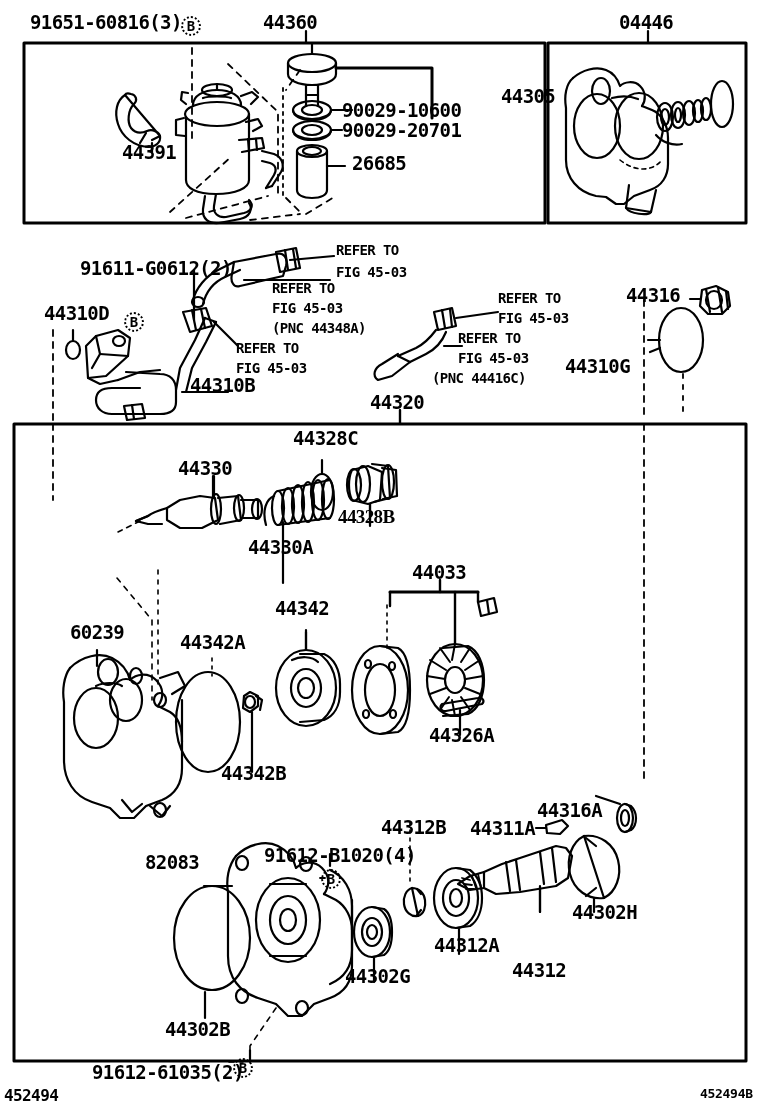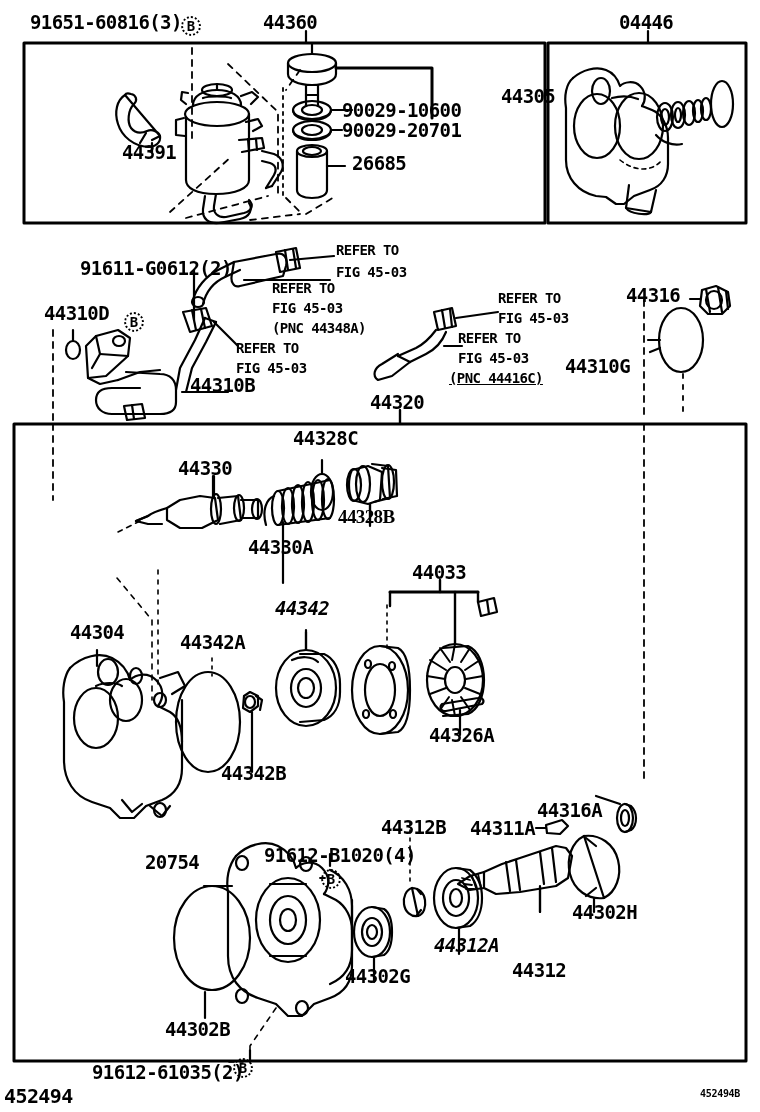--- a/index.html
+++ b/index.html
@@ -13,21 +13,21 @@
   .lbl{
     position:absolute;
     font-family:"DejaVu Sans Mono","Liberation Mono",monospace;
     font-weight:bold;
     font-size:19px;
     line-height:20px;
     letter-spacing:-0.6px;
     white-space:pre;
     color:#000;
   }
-  .lbl.tiny{font-size:10px;line-height:15px;letter-spacing:-0.3px;}
+  .lbl.tiny{font-size:13px;line-height:15px;letter-spacing:-0.3px;}
   .lbl.refer{font-size:14px;line-height:20px;}
   .footcode{
     position:absolute;font-weight:bold;
     font-family:"DejaVu Sans Mono","Liberation Mono",monospace;
   }
   .circB{
     position:absolute;width:20px;height:20px;border:2px dotted #000;border-radius:50%;
     box-sizing:border-box;
     font-family:"DejaVu Sans Mono","Liberation Mono",monospace;
     font-weight:bold;font-size:14px;line-height:17px;text-align:center;color:#000;
@@ -443,46 +443,46 @@
   <div class="lbl refer" style="left:272px; top:318px;">(PNC 44348A)</div>
 
   <div class="lbl refer" style="left:236px; top:338px;">REFER TO</div>
   <div class="lbl refer" style="left:236px; top:358px;">FIG 45-03</div>
 
   <div class="lbl refer" style="left:498px; top:288px;">REFER TO</div>
   <div class="lbl refer" style="left:498px; top:308px;">FIG 45-03</div>
 
   <div class="lbl refer" style="left:458px; top:328px;">REFER TO</div>
   <div class="lbl refer" style="left:458px; top:348px;">FIG 45-03</div>
-  <div class="lbl refer" style="left:449px; top:368px;text-decoration:underline;">(PNC 44416C)</div>
+  <div class="lbl refer" style="left:432px; top:368px;">(PNC 44416C)</div>
 
   <div class="lbl" style="left:293px; top:428px;">44328C</div>
   <div class="lbl" style="left:178px; top:458px;">44330</div>
   <div class="lbl" style="left:248px; top:537px;">44330A</div>
   <div class="lbl" style="left:338px; top:507px;font-family:Liberation Serif, serif;">44328B</div>
 
   <div class="lbl" style="left:412px; top:562px;">44033</div>
-  <div class="lbl" style="left:275px; top:598px;font-style:italic;">44342</div>
-  <div class="lbl" style="left:70px;  top:622px;">44304</div>
+  <div class="lbl" style="left:275px; top:598px;">44342</div>
+  <div class="lbl" style="left:70px;  top:622px;">60239</div>
   <div class="lbl" style="left:180px; top:632px;">44342A</div>
   <div class="lbl" style="left:221px; top:763px;">44342B</div>
   <div class="lbl" style="left:429px; top:725px;">44326A</div>
 
   <div class="lbl" style="left:381px; top:817px;">44312B</div>
   <div class="lbl" style="left:470px; top:818px;">44311A</div>
   <div class="lbl" style="left:537px; top:800px;">44316A</div>
   <div class="lbl" style="left:264px; top:845px;">91612-B1020(4)</div>
   <div class="circB" style="left:321px; top:869px;">B</div>
 
-  <div class="lbl" style="left:145px; top:852px;">20754</div>
-  <div class="lbl" style="left:434px; top:935px;font-style:italic;">44312A</div>
+  <div class="lbl" style="left:145px; top:852px;">82083</div>
+  <div class="lbl" style="left:434px; top:935px;">44312A</div>
   <div class="lbl" style="left:512px; top:960px;">44312</div>
   <div class="lbl" style="left:572px; top:902px;">44302H</div>
   <div class="lbl" style="left:345px; top:966px;">44302G</div>
   <div class="lbl" style="left:165px; top:1019px;">44302B</div>
 
   <div class="lbl" style="left:92px;  top:1062px;text-align:center;">91612-61035(2)</div>
   <div class="circB" style="left:233px; top:1058px;">B</div>
 
-  <div class="footcode lbl" style="left:4px;  top:1086px; font-size:20px;">452494</div>
+  <div class="footcode lbl" style="left:4px;  top:1086px; font-size:16px;">452494</div>
   <div class="footcode lbl tiny" style="left:700px; top:1086px;">452494B</div>
 
 </div>
 
 </body></html>

